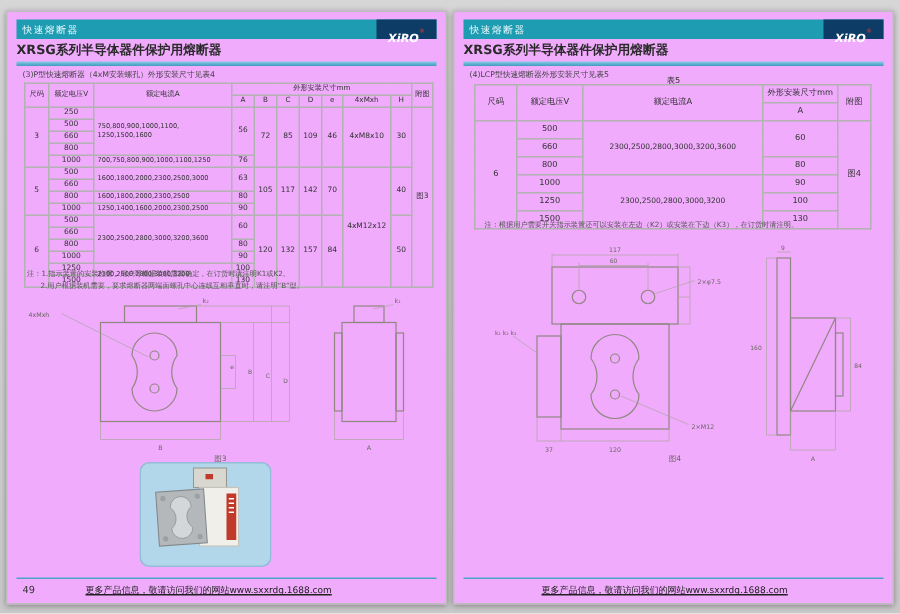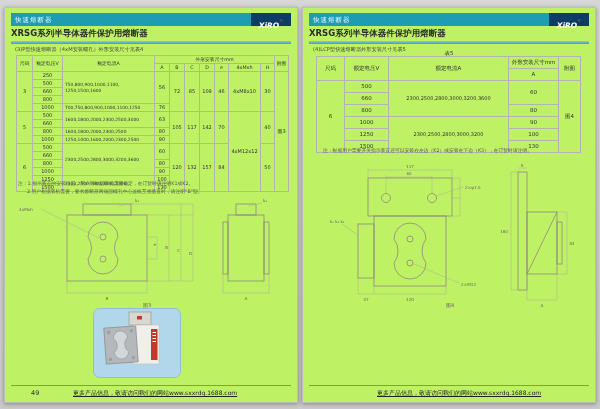--- a/index.html
+++ b/index.html
@@ -1,18 +1,18 @@
 <!DOCTYPE html>
 <html><head>
 <meta charset="utf-8">
 <style>
   html,body{margin:0;padding:0;}
   body{width:600px;height:409px;background:linear-gradient(180deg,#d6d6d6,#c9c9c9);
        font-family:"DejaVu Sans",sans-serif;overflow:hidden;position:relative;}
-  .page{position:absolute;top:7px;width:292px;height:394px;background:#bef264;
+  .page{position:absolute;top:7px;width:292px;height:394px;background:#f0abfc;
         border:1px solid #bdbdbd;box-shadow:0 1px 4px rgba(0,0,0,.35);}
   #page-left{left:4px;}
   #page-right{left:302px;}
   .hbar{position:absolute;left:6px;top:5px;width:280px;height:13px;background:#1d9cb2;}
   .hbar .hlabel{position:absolute;left:4px;top:3px;font-size:6.5px;color:#eafaff;letter-spacing:1px;}
   .logo{position:absolute;right:0;top:0;width:40px;height:13px;background:#0d3d66;
         color:#fff;text-align:center;}
   .logo .lt{font-size:7.5px;font-weight:bold;font-style:italic;line-height:13px;margin-top:48px;}
   .logo .lr{font-size:4px;color:#e03b2f;vertical-align:super;font-style:normal;}
   .ptitle{position:absolute;left:6px;top:20px;font-size:8.5px;font-weight:bold;color:#2a2a2a;}
@@ -31,21 +31,21 @@
   #tbl-right{left:13px;top:48px;width:264px;font-size:5.5px;}
   #tbl-right td{height:11px;}
   #tbl-right td.cur{font-size:5px;}
   .notes{position:absolute;font-size:4.8px;color:#555;line-height:1.6;}
   #notes-left{left:13px;top:172px;}
   #note-right{left:20px;top:139px;}
   .note2{margin-left:9px;}
   svg.fig{position:absolute;}
   svg text{font-family:"DejaVu Sans",sans-serif;fill:#6b655f;}
   .fline{position:absolute;left:6px;top:377px;width:280px;height:1.2px;background:#4aa3c8;}
-  .footer{position:absolute;left:16px;top:381px;width:100%;height:12px;font-size:6px;color:#222;padding-left:41px;}
+  .footer{position:absolute;left:0;top:381px;width:100%;height:12px;font-size:6px;color:#222;padding-left:41px;}
   .pageno{position:absolute;font-size:6.5px;color:#333;}
   .ftext{position:absolute;text-decoration:underline;}
   #page-left .pageno{left:10px;}
   #page-left .ftext{left:52px;}
   #page-right .ftext{left:58px;}
   #page-right .pageno{right:8px;}
 </style>
 </head>
 <body>
 

